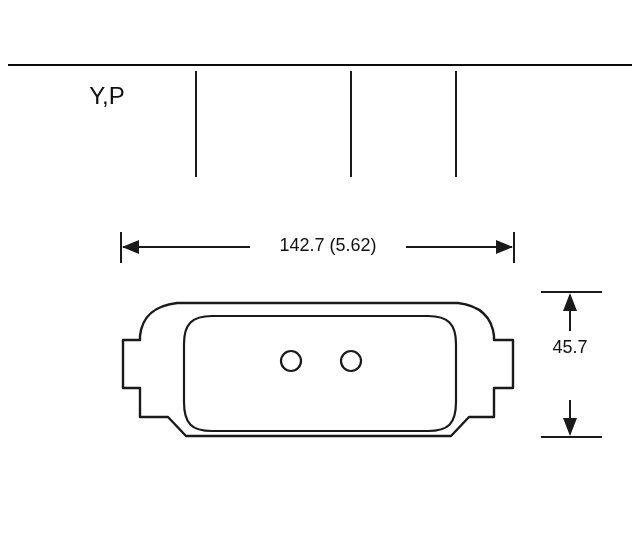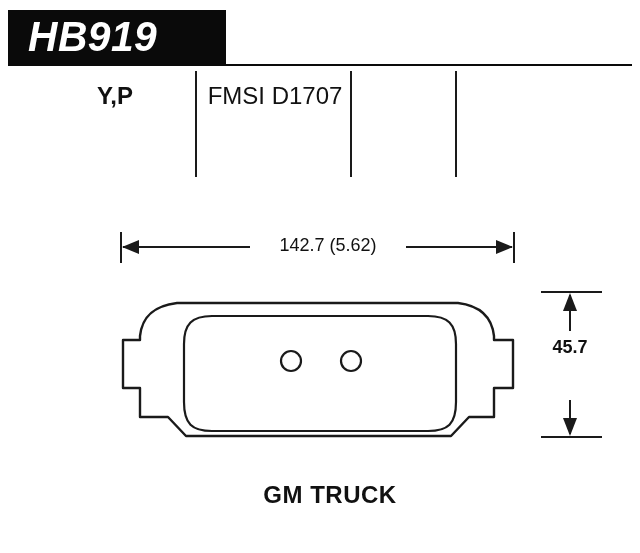--- a/index.html
+++ b/index.html
@@ -46,40 +46,40 @@
     height: 2px;
     background: #0a0a0a;
   }
 
   .spec-text {
     top: 82px;
     font-size: 24px;
     text-align: center;
     white-space: nowrap;
   }
-  .compounds { left: 60px;  width: 110px; font-weight: bold; }
+  .compounds { left: 52px;  width: 110px; }
   .fmsi      { left: 200px; width: 150px; }
 
   .vsep {
     top: 71px;
     width: 2px;
     height: 106px;
     background: #1a1a1a;
   }
   .vsep-1 { left: 195px; }
   .vsep-2 { left: 350px; }
   .vsep-3 { left: 455px; }
 
   .dim-text {
     font-size: 18px;
     text-align: center;
     white-space: nowrap;
   }
   .width-dim  { left: 250px; width: 156px; top: 235px; }
-  .height-dim { left: 540px; width: 60px;  top: 337px; font-weight: bold; }
+  .height-dim { left: 540px; width: 60px;  top: 337px; }
   .height-dim-alt { left: 534px; width: 72px; top: 369px; }
 
   .footer-app {
     left: 20px;
     top: 481px;
     width: 620px;
     text-align: center;
     font-size: 24px;
     font-weight: bold;
     letter-spacing: 0.5px;
@@ -98,28 +98,24 @@
   svg.linework polygon {
     fill: #1a1a1a;
     stroke: none;
   }
 </style>
 </head>
 <body>
 
 <div id="canvas">
 
-  <div class="abs part-box">
-    <span class="part-number">HB919</span>
-  </div>
 
   <div class="abs header-rule"></div>
 
   <div class="abs spec-text compounds">Y,P</div>
-  <div class="abs spec-text fmsi">FMSI D1707</div>
 
   <div class="abs vsep vsep-1"></div>
   <div class="abs vsep vsep-2"></div>
   <div class="abs vsep vsep-3"></div>
 
   <svg class="abs linework" width="640" height="553" viewBox="0 0 640 553" xmlns="http://www.w3.org/2000/svg">
 
     <g stroke-width="2">
       <line x1="121" y1="232" x2="121" y2="263"></line>
       <line x1="514" y1="232" x2="514" y2="263"></line>
@@ -170,15 +166,14 @@
       <line x1="570" y1="295" x2="570" y2="331"></line>
       <line x1="570" y1="400" x2="570" y2="434"></line>
       <polygon points="570,293 563,311 577,311"></polygon>
       <polygon points="570,436 563,418 577,418"></polygon>
     </g>
   </svg>
 
   <div class="abs dim-text width-dim">142.7 (5.62)</div>
   <div class="abs dim-text height-dim">45.7</div>
 
-  <div class="abs footer-app">GM TRUCK</div>
 
 </div>
 
 </body></html>

